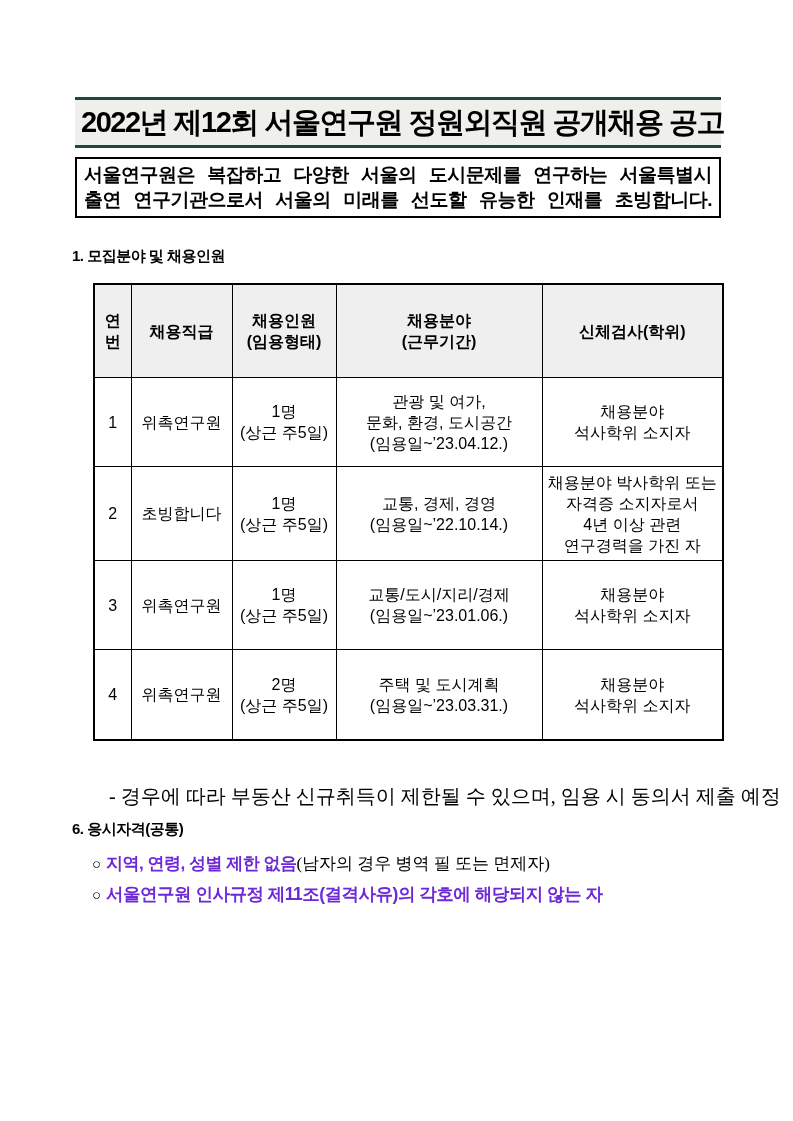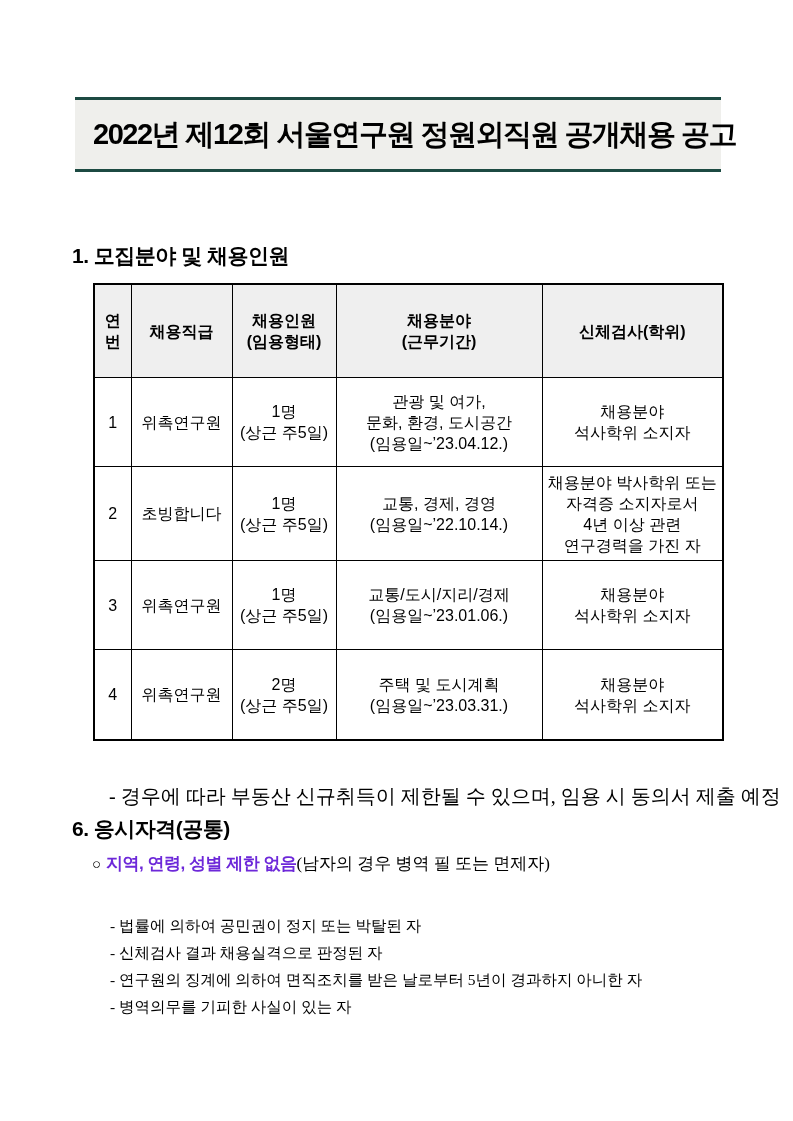--- a/index.html
+++ b/index.html
@@ -10,42 +10,42 @@
   }
 
   
   .banner {
     position:absolute; left:75px; top:97px; width:646px; box-sizing:border-box;
     border-top:3px solid var(--accent-line,#1c4a42);
     border-bottom:3px solid var(--accent-line,#1c4a42);
     background:var(--banner-bg,#efefec); text-align:center;
   }
   .banner h1 {
-    margin:16px; padding:0 2px;
+    margin:4px; padding:0 2px;
     font-family:"Liberation Sans", sans-serif; font-weight:bold;
     font-size:29px; line-height:37px; letter-spacing:-1.5px; color:#000;
     white-space:nowrap;
   }
 
   
   .intro {
     position:absolute; left:75px; top:157px; width:646px; box-sizing:border-box;
     border:2px solid #000; padding:3px 7px 4px; background:#fff;
   }
   .jline {
     margin:0; font-family:"Liberation Sans", sans-serif; font-weight:bold;
     font-size:19px; line-height:25px; letter-spacing:-0.5px;
     text-align:justify; text-align-last:justify; color:#000;
   }
 
   
   .sec-h {
     position:absolute; left:72px; margin:0;
     font-family:"Liberation Sans", sans-serif; font-weight:bold;
-    font-size:21px; line-height:26px; letter-spacing:-0.5px; color:#000;
+    font-size:15px; line-height:26px; letter-spacing:-0.5px; color:#000;
     white-space:nowrap;
   }
   #sec1-h { top:243px; }
   #sec2-h { top:816px; }
 
   
   .rtable {
     position:absolute; left:93px; top:283px; width:629px;
     border-collapse:collapse; table-layout:fixed;
     border:2px solid #000; font-family:Liberation Sans, sans-serif;
@@ -96,20 +96,24 @@
 </style>
 </head>
 <body>
 
 <div class="page">
 
   <header class="banner">
     <h1>2022년 제12회 서울연구원 정원외직원 공개채용 공고</h1>
   </header>
 
+  <div class="intro">
+    <p class="jline">서울연구원은 복잡하고 다양한 서울의 도시문제를 연구하는 서울특별시</p>
+    <p class="jline">출연 연구기관으로서 서울의 미래를 선도할 유능한 인재를 초빙합니다.</p>
+  </div>
 
   <h2 class="sec-h" id="sec1-h">1. 모집분야 및 채용인원</h2>
 
   <table class="rtable">
     <colgroup>
       <col style="width:37px">
       <col style="width:101px">
       <col style="width:104px">
       <col style="width:206px">
       <col style="width:181px">
@@ -172,21 +176,16 @@
     </tbody>
   </table>
 
 
   <p class="note-sub">- 경우에 따라 부동산 신규취득이 제한될 수 있으며, 임용 시 동의서 제출 예정</p>
 
   <h2 class="sec-h" id="sec2-h">6. 응시자격(공통)</h2>
 
   <p class="b1"><span class="obullet">○</span><strong>지역, 연령, 성별 제한 없음</strong><span>(남자의 경우 병역 필 또는 면제자)</span></p>
 
+  <p class="b2"><span class="obullet">○</span><strong>서울연구원 인사규정 제11조(결격사유)의 각호에 해당되지 않는 자</strong></p>
 
-  <div class="dash-items">
-    <p>- 법률에 의하여 공민권이 정지 또는 박탈된 자</p>
-    <p>- 신체검사 결과 채용실격으로 판정된 자</p>
-    <p>- 연구원의 징계에 의하여 면직조치를 받은 날로부터 5년이 경과하지 아니한 자</p>
-    <p>- 병역의무를 기피한 사실이 있는 자</p>
-  </div>
 
 </div>
 
 </body></html>

